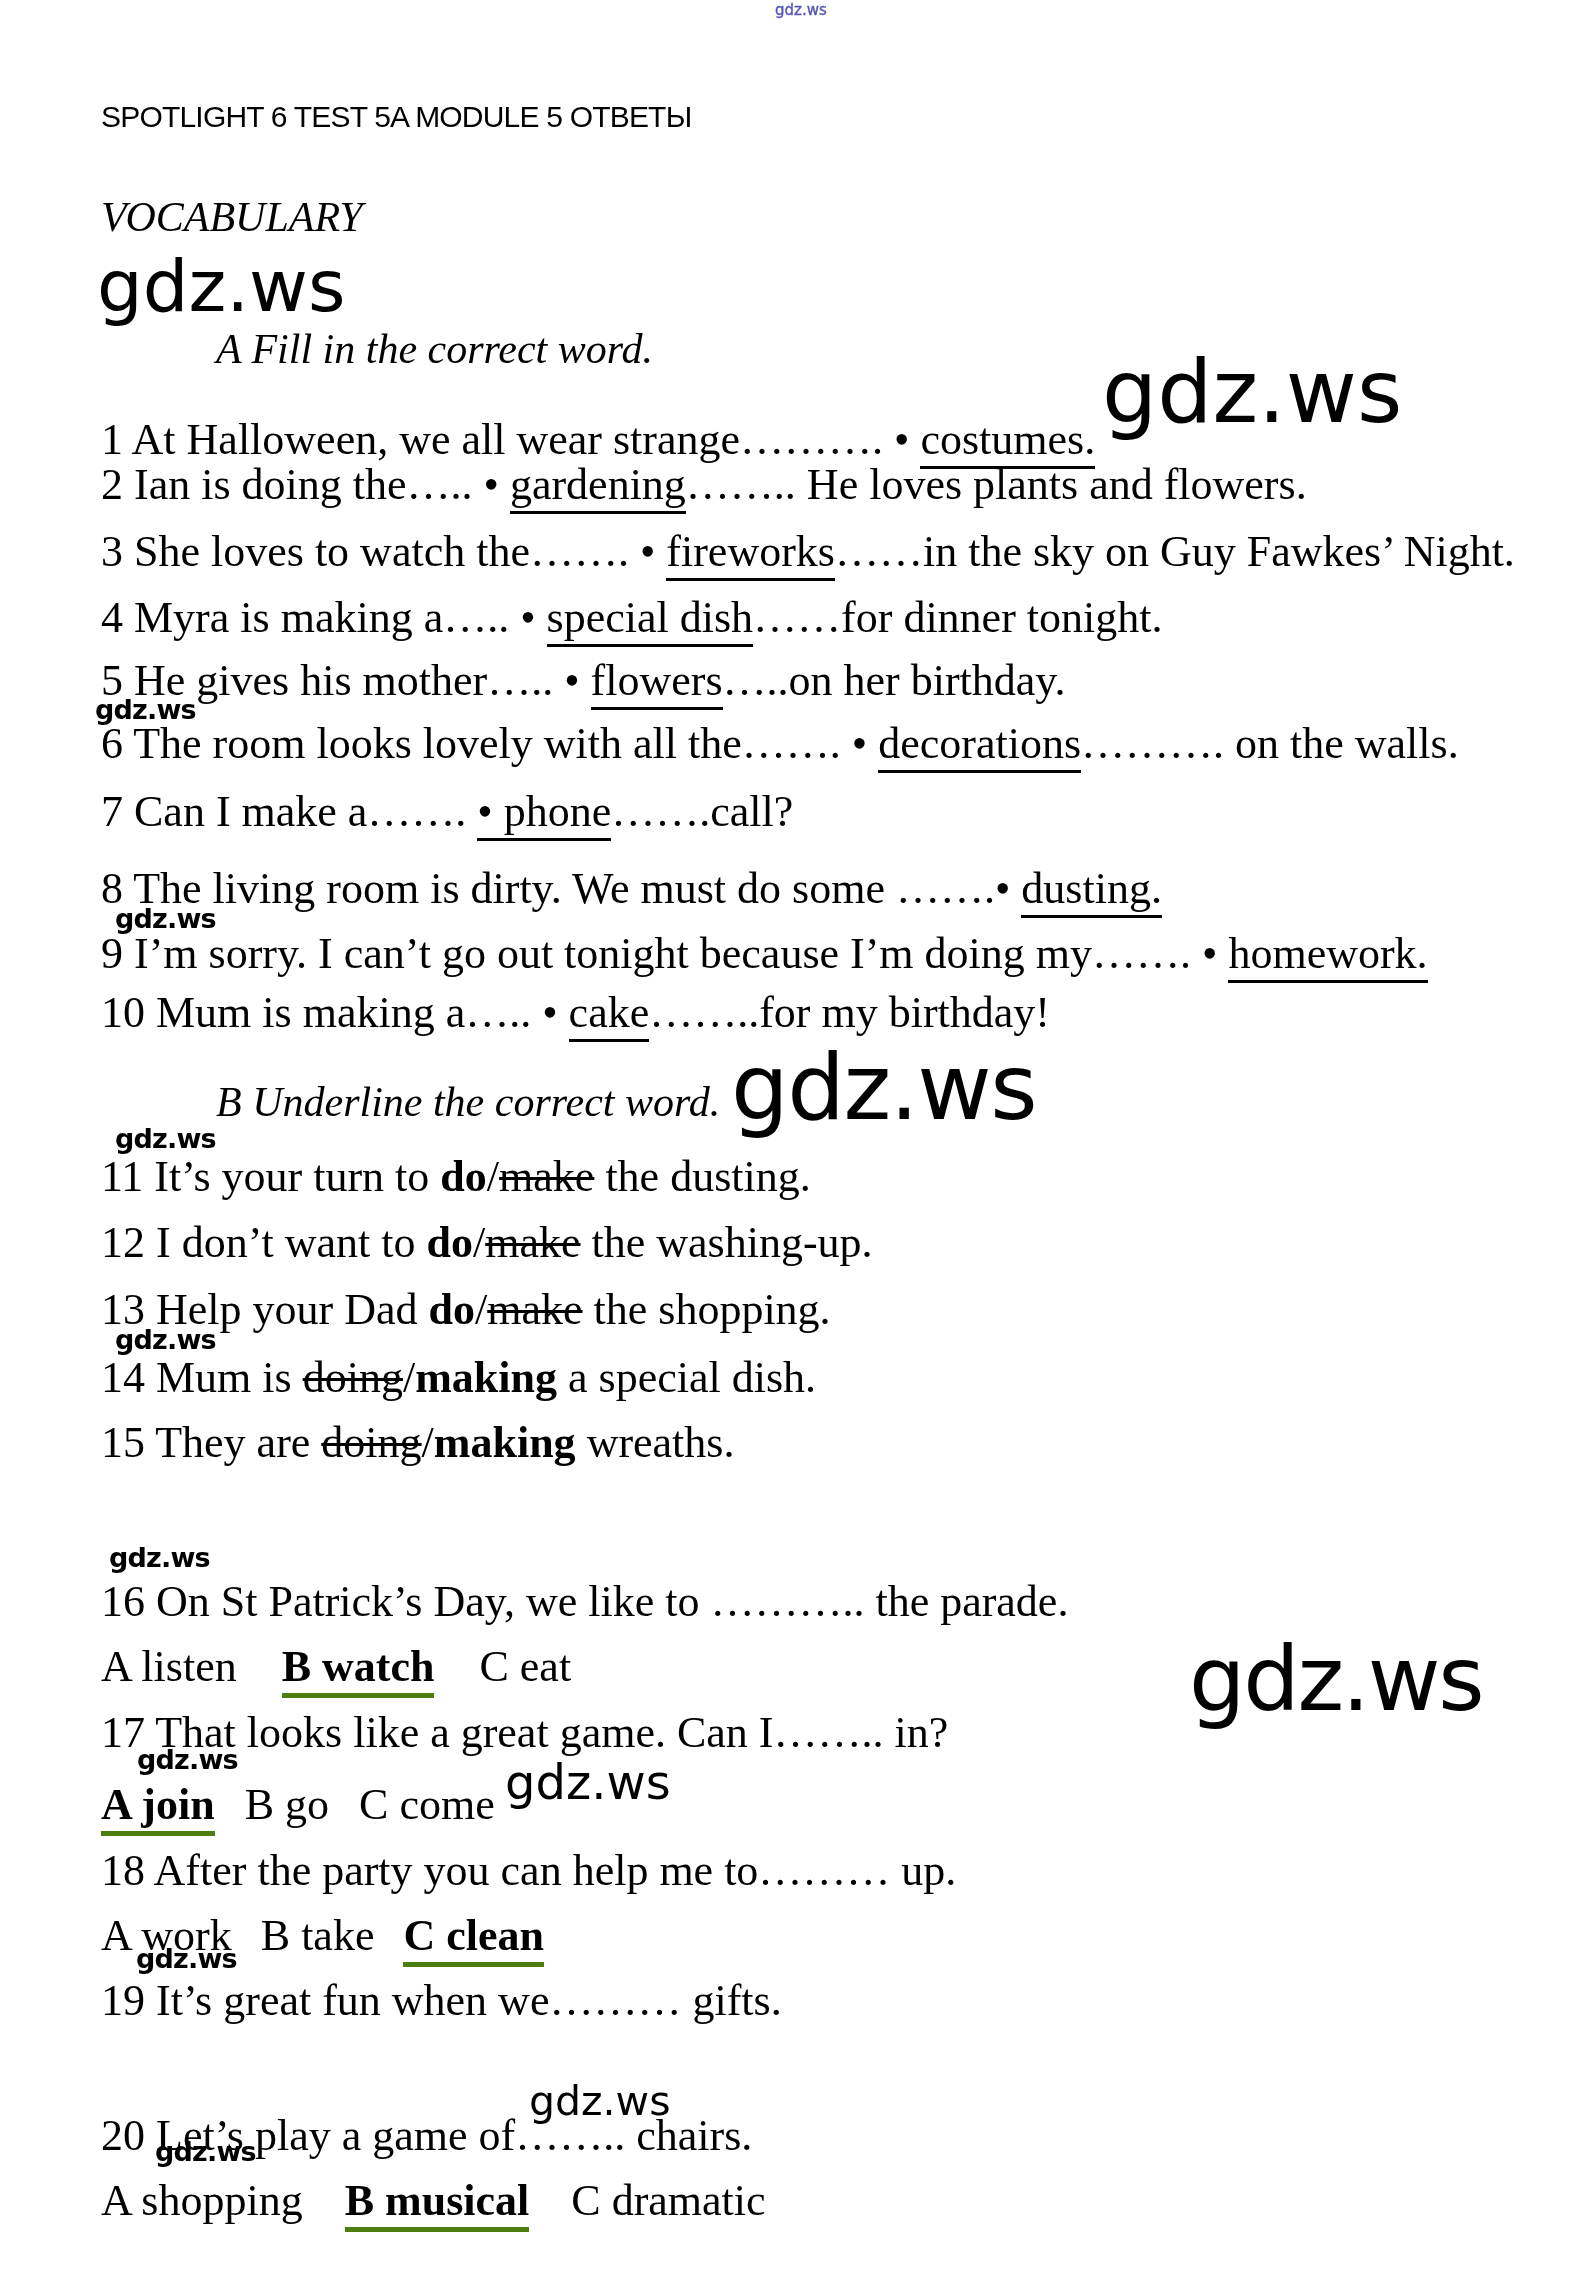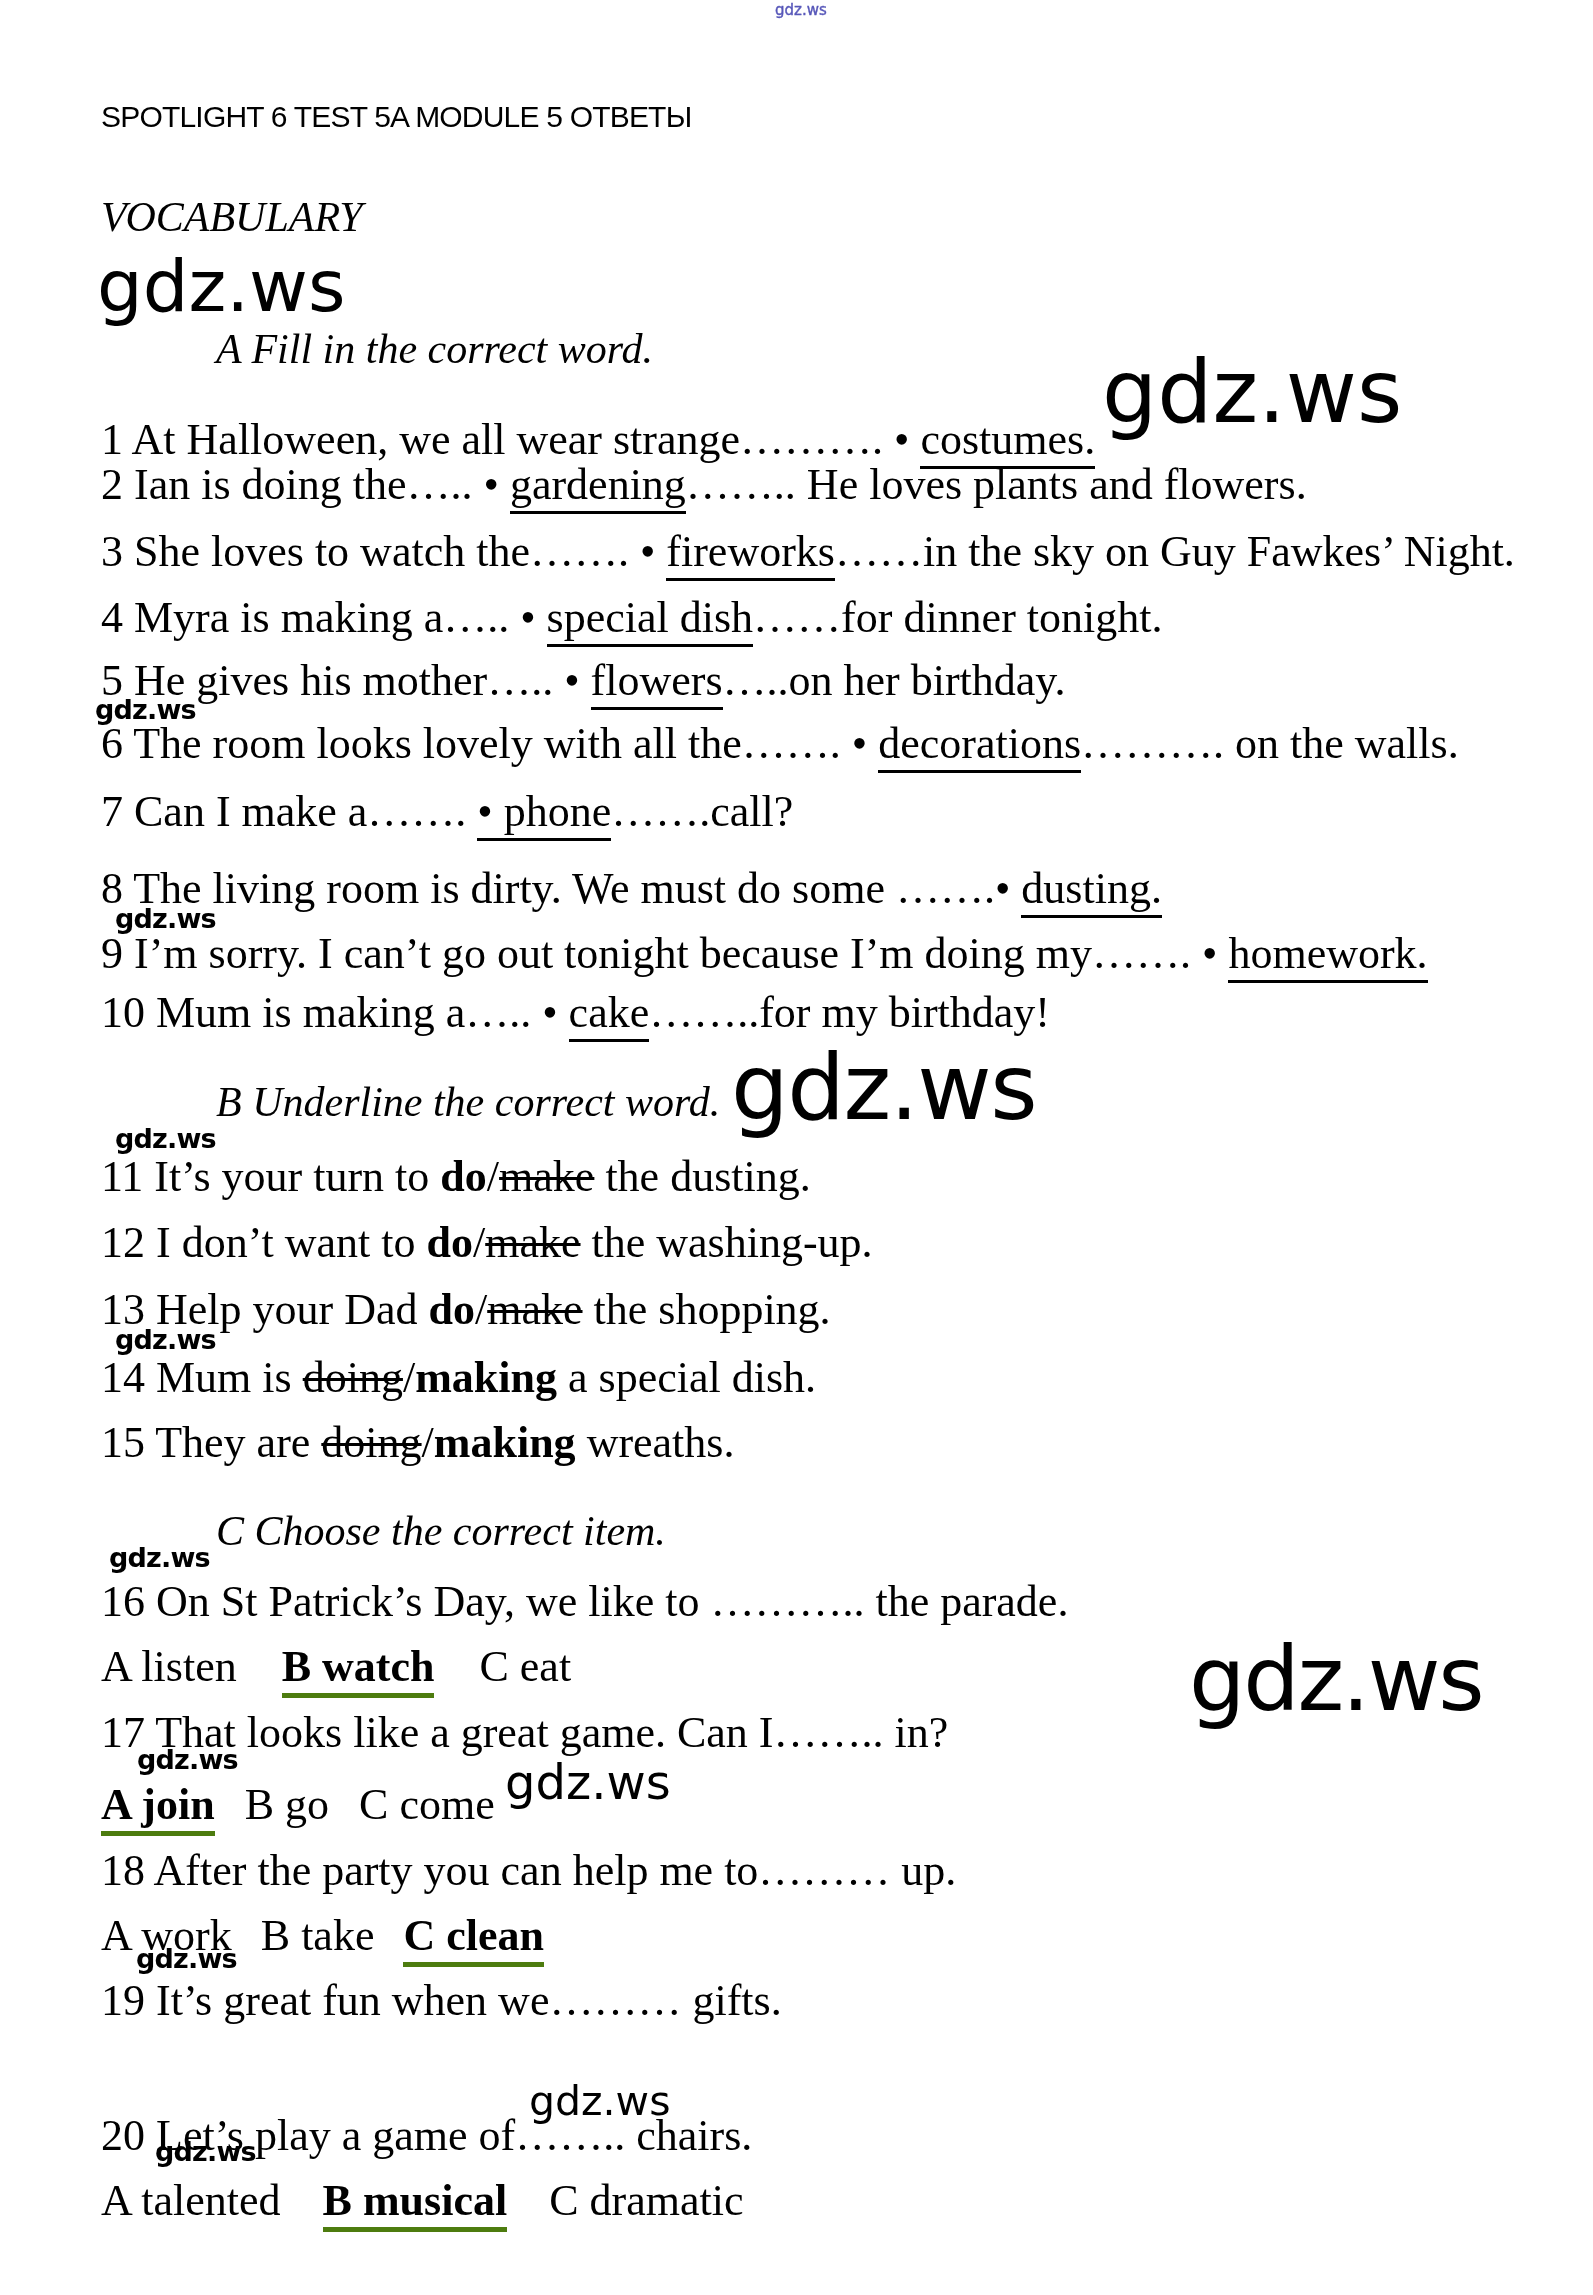--- a/index.html
+++ b/index.html
@@ -122,21 +122,20 @@
   <div class="line" style="top:989px"><span>10 Mum is making a….. </span><span>• </span><span class="ans">cake</span><span>……..for my birthday!</span></div>
 
   <div class="heading" style="left:216px;top:1078px">B Underline the correct word.</div>
 
   <div class="line" style="top:1153px"><span>11 It’s your turn to </span><span class="b">do</span><span>/</span><span class="strike">make</span><span> the dusting.</span></div>
   <div class="line" style="top:1219px"><span>12 I don’t want to </span><span class="b">do</span><span>/</span><span class="strike">make</span><span> the washing-up.</span></div>
   <div class="line" style="top:1286px"><span>13 Help your Dad </span><span class="b">do</span><span>/</span><span class="strike">make</span><span> the shopping.</span></div>
   <div class="line" style="top:1354px"><span>14 Mum is </span><span class="strike">doing</span><span>/</span><span class="b">making</span><span> a special dish.</span></div>
   <div class="line" style="top:1419px"><span>15 They are </span><span class="strike">doing</span><span>/</span><span class="b">making</span><span> wreaths.</span></div>
 
-  <div class="heading" style="left:216px;top:1507px">C Choose the correct item.</div>
 
   <div class="line" style="top:1578px">16 On St Patrick’s Day, we like to ……….. the parade.</div>
   <div class="opts" style="top:1643px;gap:45px">
     <span>A listen</span>
     <span class="correct">B watch</span>
     <span>C eat</span>
   </div>
 
   <div class="line" style="top:1709px">17 That looks like a great game. Can I…….. in?</div>
   <div class="opts" style="top:1781px;gap:30px">
@@ -149,19 +148,19 @@
   <div class="opts" style="top:1912px;gap:29px">
     <span>A work</span>
     <span>B take</span>
     <span class="correct">C clean</span>
   </div>
 
   <div class="line" style="top:1977px">19 It’s great fun when we……… gifts.</div>
 
   <div class="line" style="top:2112px">20 Let’s play a game of…….. chairs.</div>
   <div class="opts" style="top:2177px;gap:42px">
-    <span>A talented</span>
+    <span>A shopping</span>
     <span class="correct">B musical</span>
     <span>C dramatic</span>
   </div>
 
 </div>
 
 
 </body></html>

